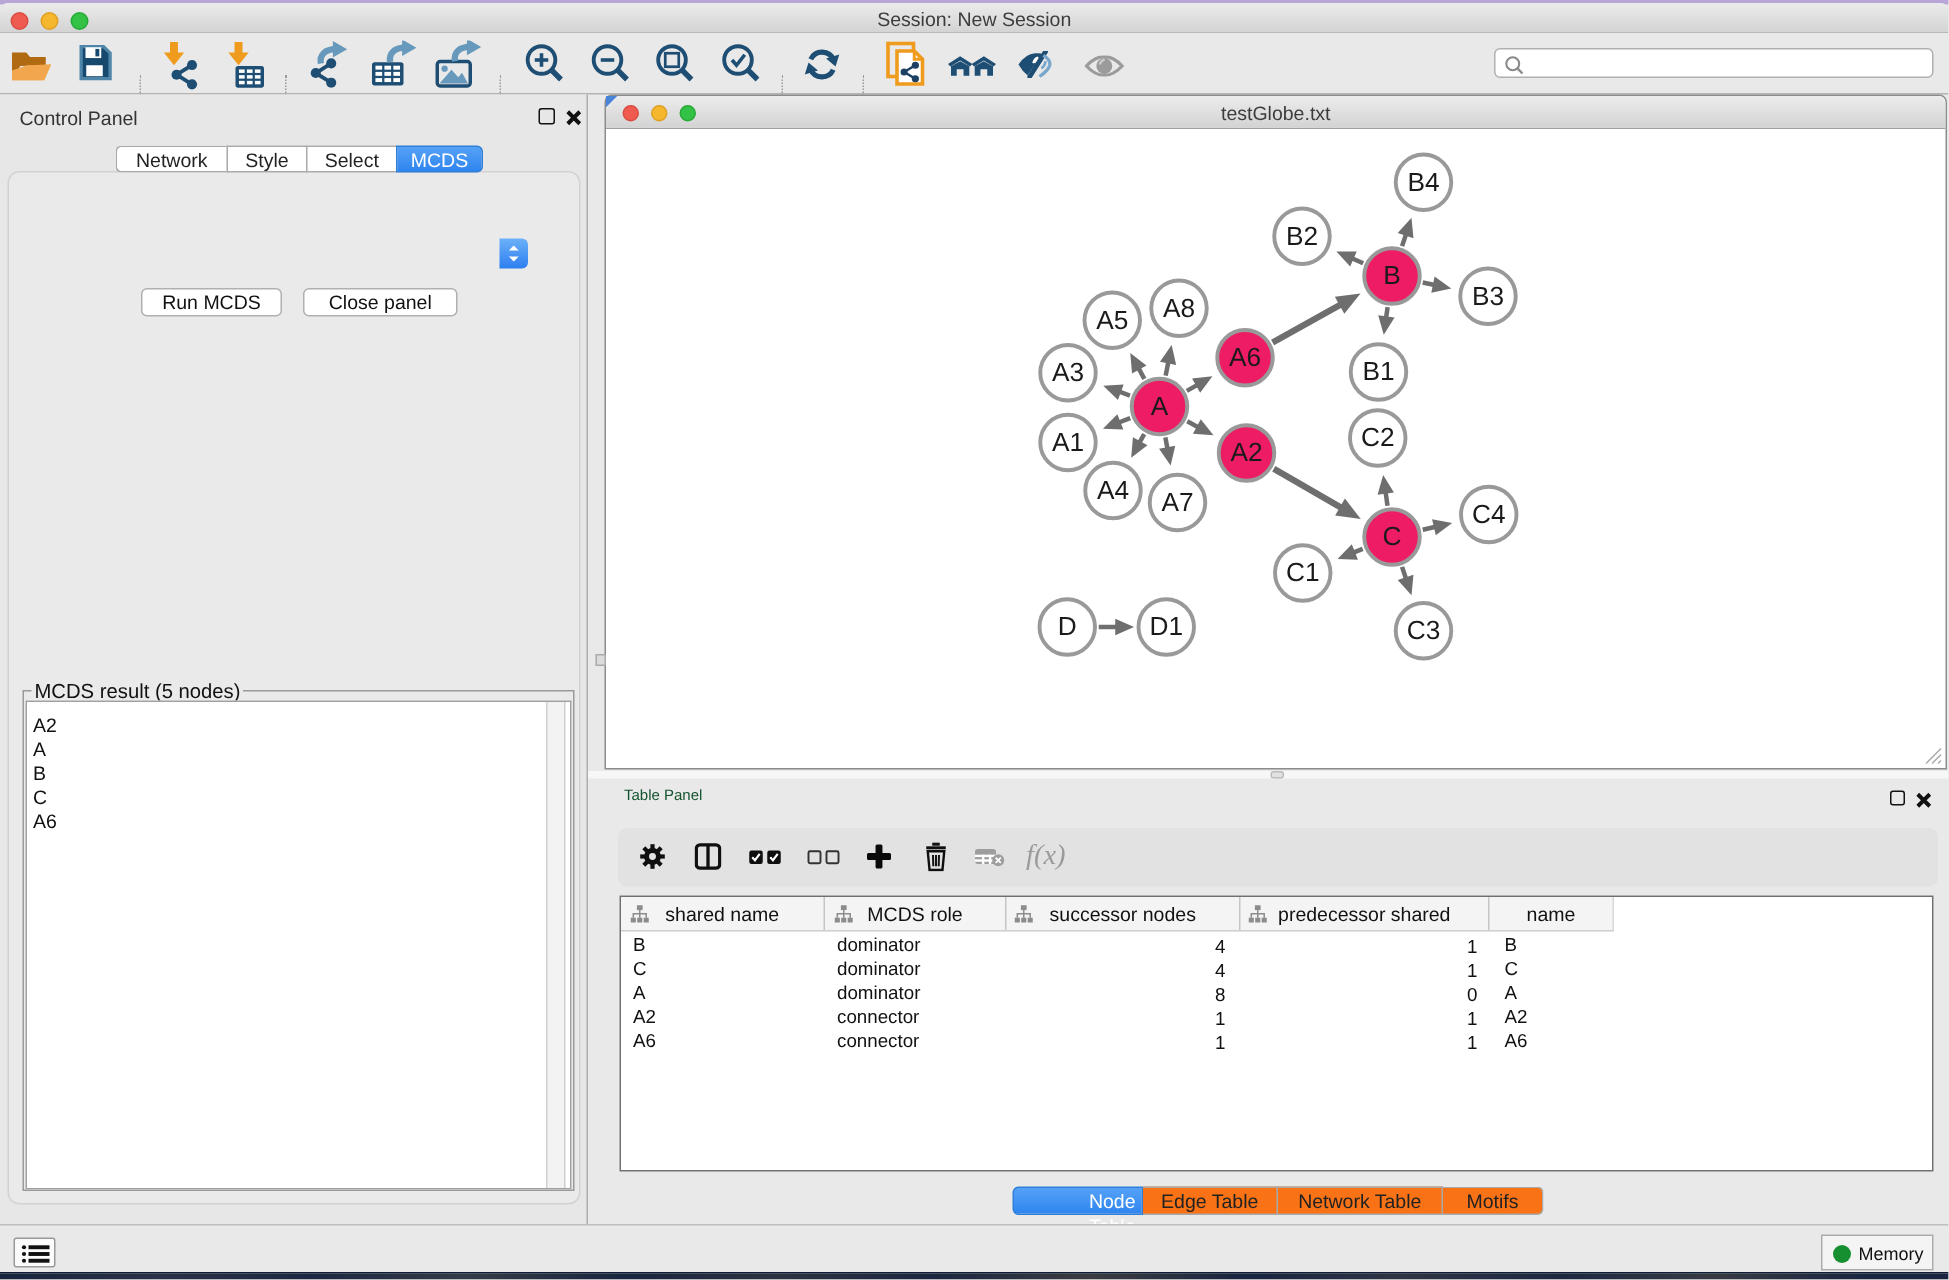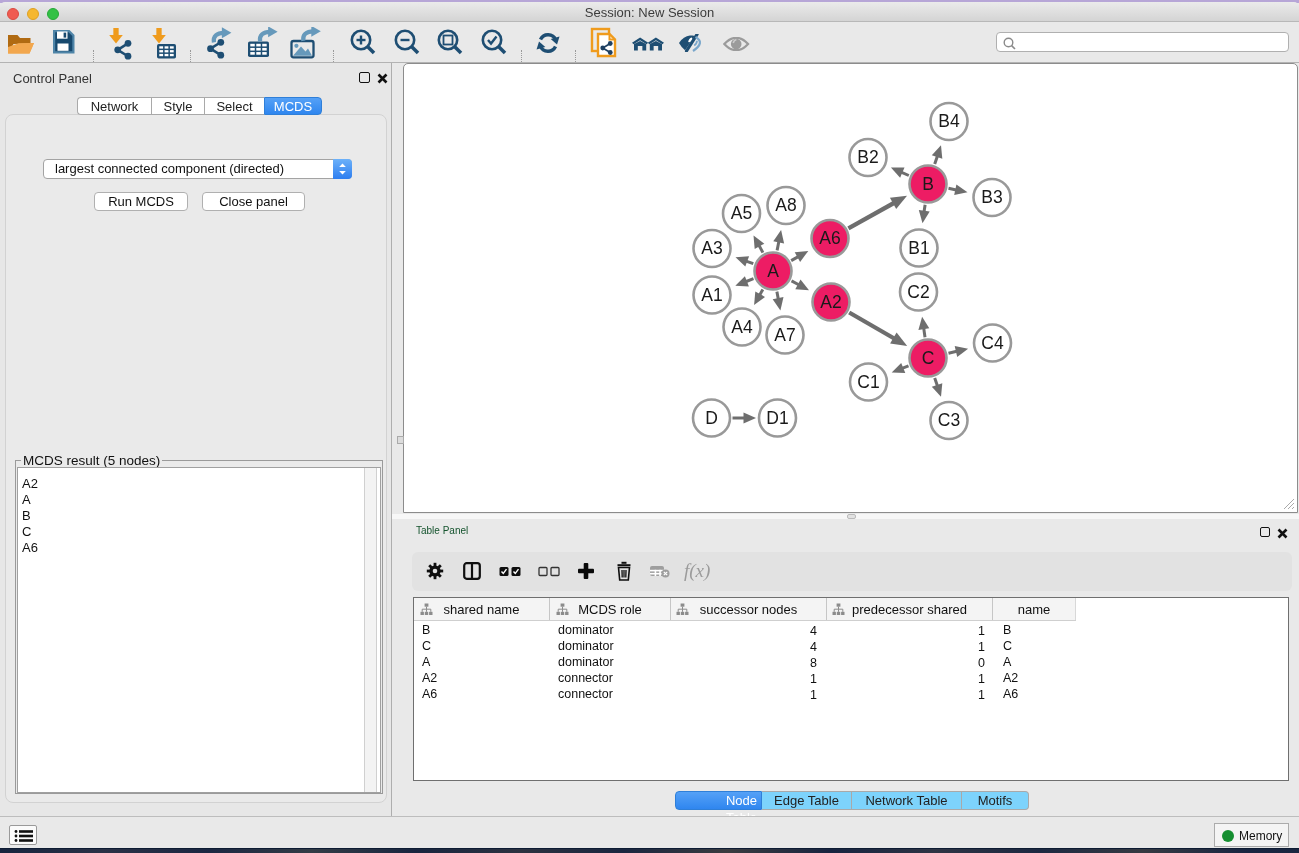--- a/index.html
+++ b/index.html
@@ -53,21 +53,21 @@
 
 #tp-title { left:416px; top:525px; font-size:10px; color:#14532d; }
 #tp-max { left:1260px; top:527px; width:10px; height:10px; border:1.5px solid #111; border-radius:2px; }
 #tp-close { left:1277px; top:528px; }
 #cp-close svg, #tp-close svg { display:block; }
 #tp-toolbar { left:412px; top:552px; width:880px; height:39px; background:#e2e2e2; border-radius:6px; }
 #tp-table { left:413px; top:597px; width:876px; height:184px; background:#fff; border:1px solid #6f6f6f; }
 #tp-header { position:absolute; left:0px; top:0px; width:662px; height:23px; background:#f4f4f4; border-bottom:1px solid #cfcfcf; }
 .hcell { position:absolute; top:0; height:22px; border-right:1px solid #c6c6c6; font-size:13px; color:#111; text-align:center; line-height:23px; }
 .trow { position:absolute; font-size:12.5px; color:#111; }
-.btab { position:absolute; top:791px; height:19px; background:#7dd3fc; border:1px solid #a9a9a9; font-size:13px; color:#222; text-align:center; line-height:17px; }
+.btab { position:absolute; top:791px; height:19px; background:#f97316; border:1px solid #a9a9a9; font-size:13px; color:#222; text-align:center; line-height:17px; }
 
 
 #statusbar { left:0; top:816px; width:1299px; height:32px; background:#e9e9e9; border-top:1px solid #bdbdbd; }
 #listbtn { position:absolute; left:9px; top:8px; width:28px; height:20px; background:#fbfbfb; border:1px solid #9a9a9a; border-radius:2px; }
 #membox { position:absolute; left:1214px; top:6px; width:75px; height:24px; background:#f4f4f4; border:1px solid #ababab; }
 #memdot { position:absolute; left:7px; top:6px; width:12px; height:12px; border-radius:50%; background:#168f31; }
 #memtext { position:absolute; left:24px; top:5px; font-size:12px; color:#111; }
 #bottomstrip { left:0; top:848px; width:1299px; height:5px; background:linear-gradient(90deg,#16243e,#2a3146 8%,#1b2742 16%,#333c46 24%,#18253f 32%,#2c3240 40%,#1a2640 48%,#3a3c40 56%,#172440 64%,#2e3444 72%,#1c2841 80%,#363a42 88%,#182541 96%,#1a2640); border-top:1.5px solid #0e1c33; }
 text { font-family:"Liberation Sans", sans-serif; }
 </style>
@@ -220,40 +220,48 @@
   <div id="cp-close">
       <svg width="11" height="11" viewBox="0 0 11 11">
         <path d="M1.5 1.5 L9.5 9.5 M9.5 1.5 L1.5 9.5" stroke="#111" stroke-width="2.6"></path>
       </svg>
     </div>
   <div id="cp-content"></div>
   <div class="tab" style="left:77px; width:74px; border-radius:4px 0 0 4px; border-right:none;">Network</div>
   <div class="tab" style="left:151px; width:53px; border-right:none;">Style</div>
   <div class="tab" style="left:204px; width:60px; border-right:none;">Select</div>
   <div class="tab tabsel" style="left:264px; width:58px; border-radius:0 4px 4px 0;">MCDS</div>
-  <div id="dropdown">largest connected component (directed)</div>
   <div id="spinner"><svg width="19" height="20">
         <path d="M6.2 8 L9.5 4.6 L12.8 8 Z" fill="#fff"></path>
         <path d="M6.2 12 L9.5 15.4 L12.8 12 Z" fill="#fff"></path>
       </svg></div>
   <div class="btn" style="left:94px; width:94px;">Run MCDS</div>
   <div class="btn" style="left:202px; width:103px;">Close panel</div>
   <div id="groupbox"></div>
   <div id="grouplabel">MCDS result (5 nodes)</div>
   <div id="mlist">
     <div class="mitem" style="top:8px;">A2</div>
     <div class="mitem" style="top:24px;">A</div>
     <div class="mitem" style="top:40px;">B</div>
     <div class="mitem" style="top:56px;">C</div>
     <div class="mitem" style="top:72px;">A6</div>
     <div id="mtrack"></div>
   </div>
 </div>
 
 <div class="abs" id="netwin">
+  <div id="nw-title">
+      <svg style="position:absolute; left:0px; top:0px;" width="8" height="8" viewBox="0 0 8 8">
+        <path d="M0 0 L7.5 0 L0 7.5 Z" fill="#4a84d8"></path>
+      </svg>
+    <div class="light r"></div>
+      <div class="light y"></div>
+      <div class="light g"></div>
+    <div id="nw-text">testGlobe.txt</div>
+  </div>
   <svg id="graph" width="893" height="427" viewBox="403 85 893 427">
 <line x1="752.5" y1="277.7" x2="744.0" y2="281.0" stroke="#6e6e6e" stroke-width="3.0"></line>
 <polygon points="734.3,284.8 743.9,275.2 747.9,285.4" fill="#6e6e6e"></polygon>
 <line x1="790.5" y1="279.9" x2="798.7" y2="284.3" stroke="#6e6e6e" stroke-width="3.0"></line>
 <polygon points="808.0,289.2 794.3,288.2 799.5,278.5" fill="#6e6e6e"></polygon>
 <line x1="752.3" y1="262.7" x2="744.3" y2="259.8" stroke="#6e6e6e" stroke-width="3.0"></line>
 <polygon points="734.5,256.2 748.1,255.3 744.3,265.6" fill="#6e6e6e"></polygon>
 <line x1="761.8" y1="288.4" x2="758.2" y2="294.9" stroke="#6e6e6e" stroke-width="3.0"></line>
 <polygon points="753.1,304.1 754.3,290.5 764.0,295.9" fill="#6e6e6e"></polygon>
 <line x1="761.9" y1="251.6" x2="757.6" y2="243.6" stroke="#6e6e6e" stroke-width="3.0"></line>

